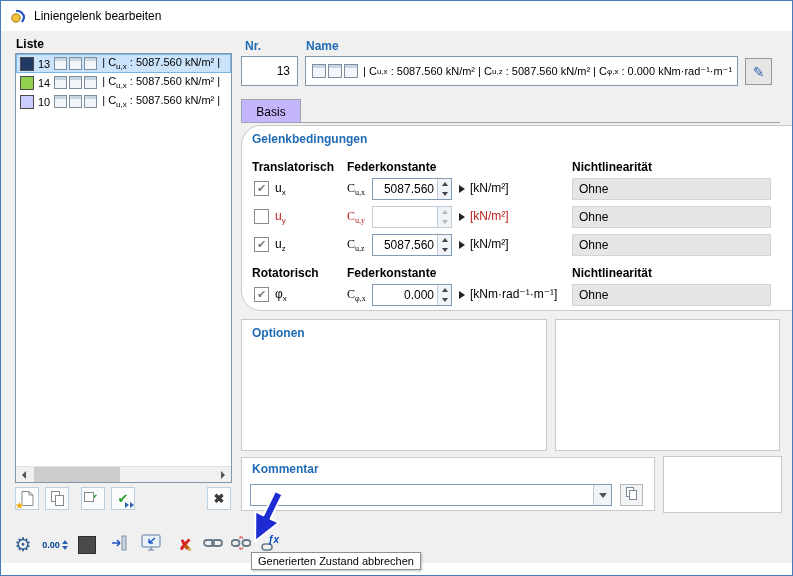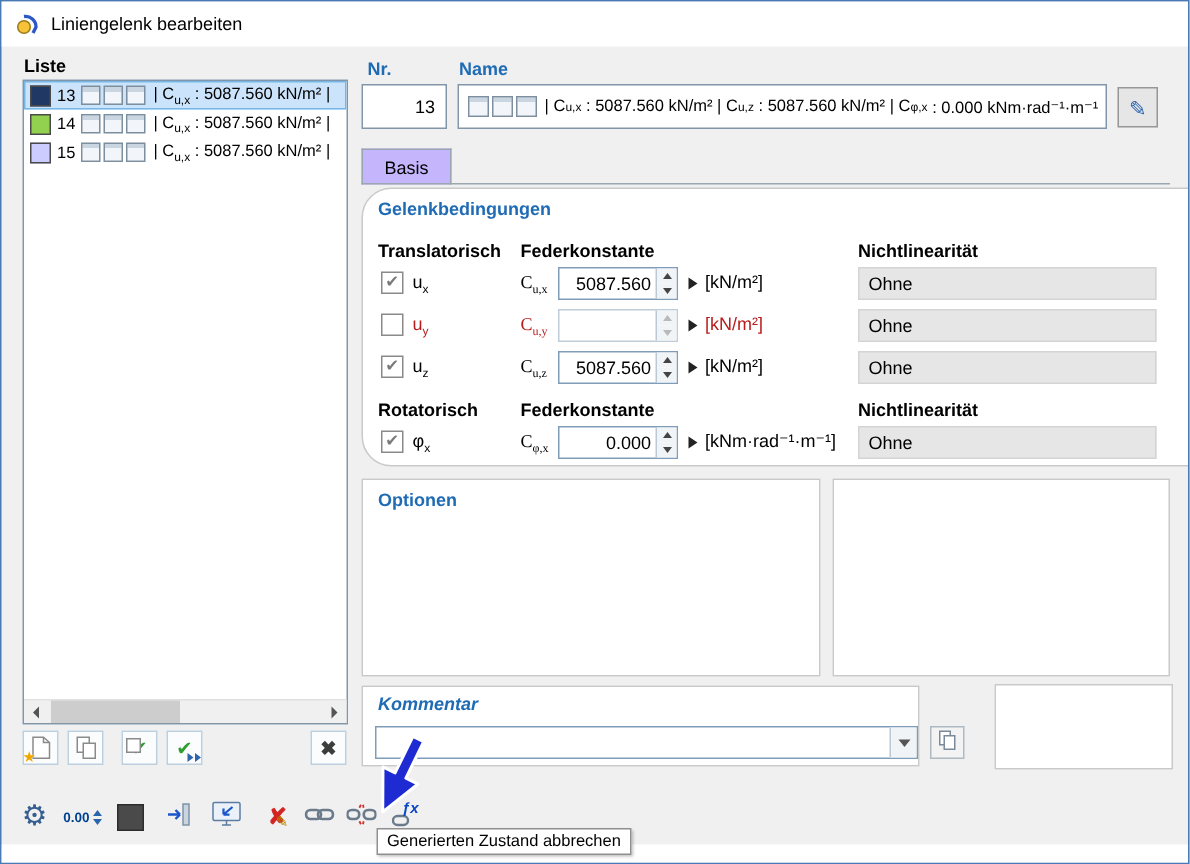--- a/index.html
+++ b/index.html
@@ -59,21 +59,21 @@
   
   .tab{left:240px;top:98px;width:60px;height:24px;background:#c4b5fd;border:1px solid #9aa7b1;border-bottom:none;
     display:flex;align-items:center;justify-content:center;box-sizing:border-box;}
   .tabline{left:240px;top:121px;width:539px;height:1px;background:#9aa7b1;}
 
   
   .group{background:#fff;border:1px solid #c9c9c9;box-sizing:border-box;}
   .g1{left:240px;top:124px;width:644px;height:186px;border-radius:20px;}
   .g2{left:240px;top:318px;width:306px;height:132px;padding-left:24px;}
   .g3{left:554px;top:318px;width:225px;height:132px;}
-  .g4{left:240px;top:456px;width:372px;height:54px;font-style:italic;}
+  .g4{left:240px;top:456px;width:414px;height:54px;}
   .panel-br{left:662px;top:455px;width:117px;height:55px;background:#fff;border:1px solid #c9c9c9;}
   .gtitle{position:absolute;left:10px;top:6px;color:#1f6bb4;font-weight:bold;}
   .ghdr{position:absolute;font-weight:bold;}
 
   
   .g-row{position:absolute;left:0;width:100%;height:22px;--tri:#444;}
   .g-row>span{position:absolute;}
   .cb{width:13px;height:13px;background:#fff;border:1px solid #8a8a8a;display:flex;align-items:center;justify-content:center;box-sizing:content-box;}
   .cb-check{font-size:11px;color:#7b7b7b;line-height:1;margin-top:-1px;}
   .pos-cb{left:12px;top:3px;}
@@ -158,21 +158,21 @@
     <div class="list-item">
       <span class="swatch" style="background: rgb(146, 208, 80);"></span>
       <span class="num">14</span>
       <span class="surf"></span>
       <span class="surf"></span>
       <span class="surf"></span>
       <span class="itext"><span>| C</span><span class="sub">u,x</span><span> : 5087.560 kN/m² |</span></span>
     </div>
     <div class="list-item">
       <span class="swatch" style="background: rgb(204, 204, 255);"></span>
-      <span class="num">15</span>
+      <span class="num">10</span>
       <span class="surf"></span>
       <span class="surf"></span>
       <span class="surf"></span>
       <span class="itext"><span>| C</span><span class="sub">u,x</span><span> : 5087.560 kN/m² |</span></span>
     </div>
 
     <div class="hscroll">
       <span class="sbtn">
           <i class="tri-lt"></i>
         </span>

